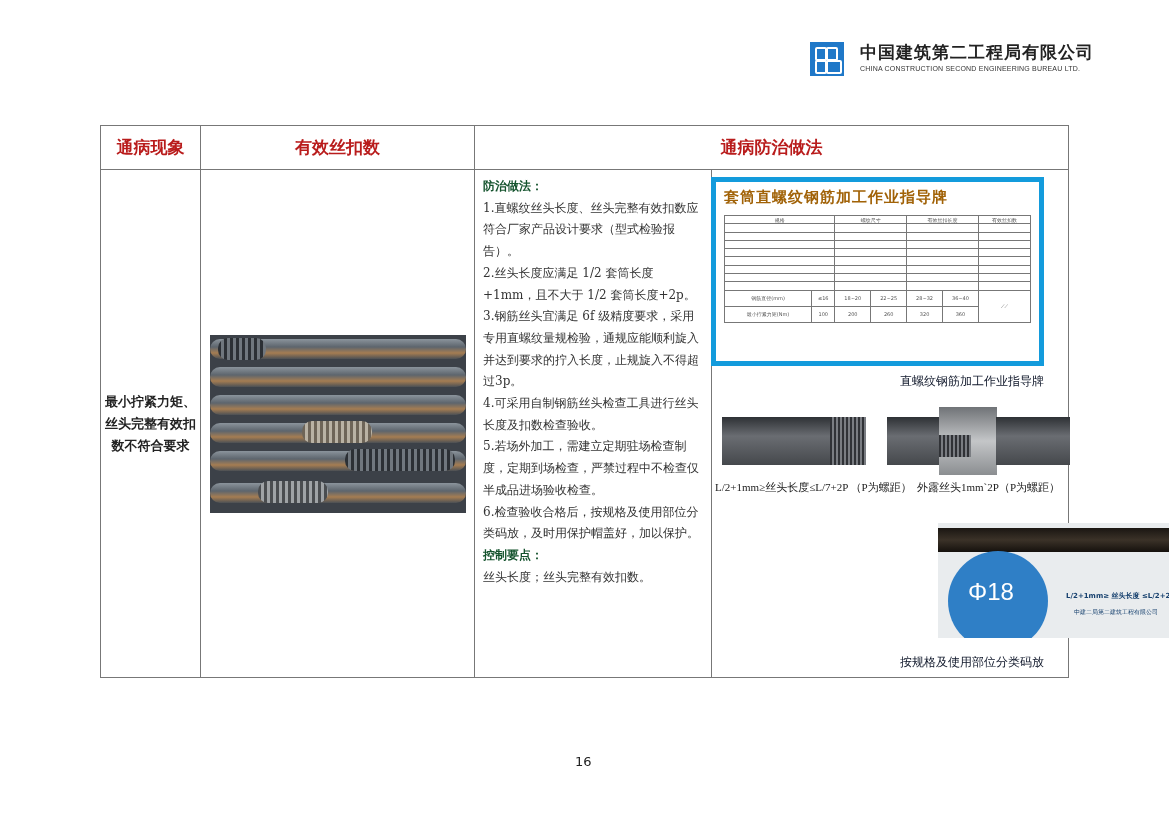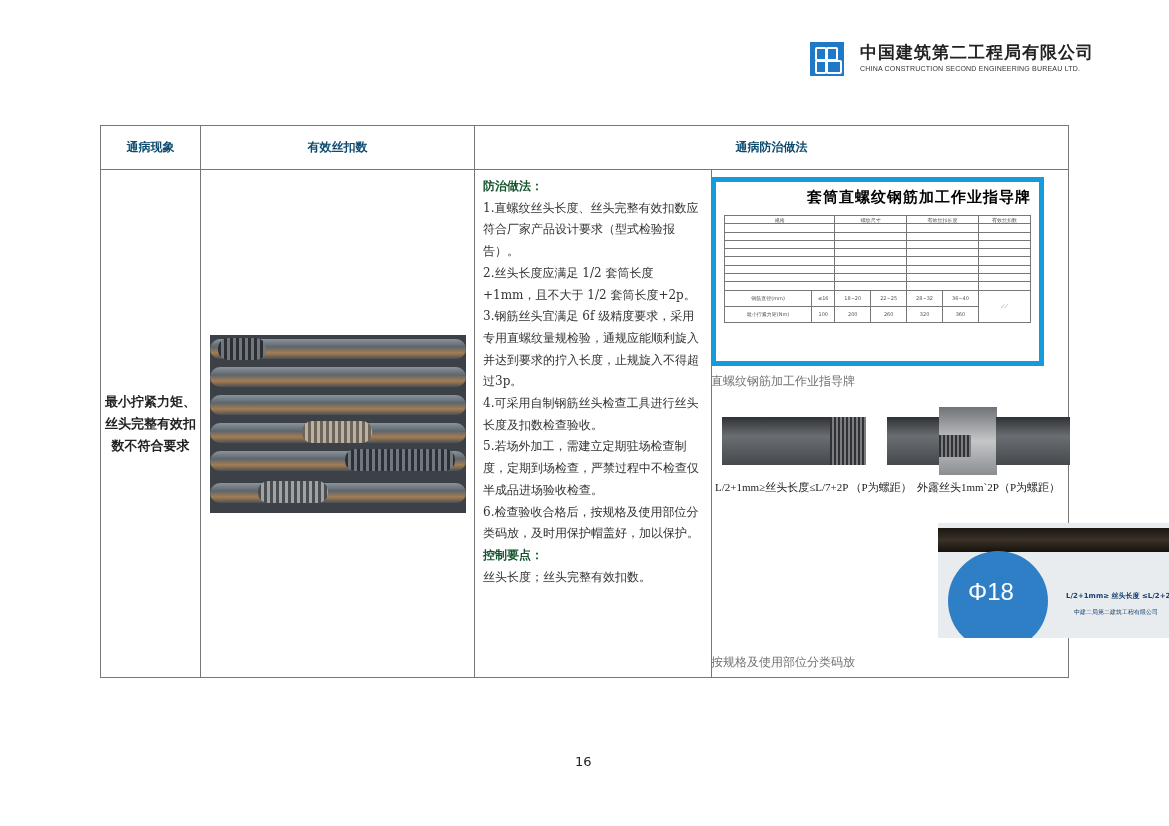--- a/index.html
+++ b/index.html
@@ -5,40 +5,40 @@
   html,body{margin:0;padding:0;background:#fff;}
   body{width:1169px;height:826px;position:relative;overflow:hidden;font-family:"DejaVu Sans","Liberation Sans",sans-serif;color:#222;}
   .logo{position:absolute;left:810px;top:42px;display:flex;}
   .logo-mark{width:34px;height:34px;background:#1f78c8;position:relative;}
   .logo-mark span{position:absolute;border:2px solid #fff;border-radius:2px;}
   .logo-text{margin-left:16px;}
   .logo-cn{font-size:17px;font-weight:bold;letter-spacing:1px;color:#222;line-height:20px;}
   .logo-en{font-size:7px;color:#333;letter-spacing:0.2px;margin-top:3px;font-family:"Liberation Sans",sans-serif;}
   table.main{position:absolute;left:100px;top:125px;width:969px;border-collapse:collapse;}
   table.main td, table.main th{border:1px solid #777;padding:0;}
-  table.main th{height:43px;font-size:12px;font-weight:bold;color:#0c4a6e;}
+  table.main th{height:43px;font-size:17px;font-weight:bold;color:#b91c1c;}
   .c1{width:99px;}
   .c2{width:273px;}
   .c3{width:220px;}
   .symptom{text-align:center;font-size:13px;font-weight:bold;line-height:22px;padding:0 10px;}
   .photo-cell{vertical-align:middle;text-align:center;}
   .rebar{width:256px;height:178px;margin:0 auto;position:relative;overflow:hidden;background:#3c4148;}
   .bar{position:absolute;left:0;right:0;height:20px;border-radius:10px;background:linear-gradient(#8b949c,#5d656d 40%,#a57d52 70%,#4b5055);}
   .thread{position:absolute;height:22px;border-radius:10px;background:repeating-linear-gradient(90deg,#2c3035 0 3px,#70777e 3px 6px);}
   .text-cell{vertical-align:top;padding:6px 8px 0 8px !important;font-family:"DejaVu Serif","Liberation Serif",serif;font-size:12px;line-height:21.7px;color:#333;}
   .text-cell .h{font-weight:bold;font-family:"DejaVu Sans",sans-serif;color:#14532d;}
   .text-cell p{margin:0;}
   .right-cell{vertical-align:top;position:relative;height:507px;}
   .board{position:absolute;left:237px;top:7px;width:333px;height:189px;background:#139bdc;padding:5px;box-sizing:border-box;}
   .board-inner{background:#fff;width:100%;height:100%;padding:6px 8px;box-sizing:border-box;}
-  .board-title{color:#000000;font-weight:bold;font-size:15px;text-align:right;letter-spacing:1px;margin-bottom:8px;}
+  .board-title{color:#a16207;font-weight:bold;font-size:15px;text-align:left;letter-spacing:1px;margin-bottom:8px;}
   .board table{width:100%;border-collapse:collapse;}
   .board td{border:1px solid #666;font-size:5px;height:7.3px;text-align:center;color:#555;padding:0;}
   .board tr.big td{height:15px;font-size:5px;}
-  .caption{position:absolute;left:237px;width:333px;text-align:left;font-family:"DejaVu Serif",serif;font-size:12px;color:#737373;}
+  .caption{position:absolute;left:237px;width:333px;text-align:right;font-family:"DejaVu Serif",serif;font-size:12px;color:#0f172a;}
   .pipe{position:absolute;background:linear-gradient(#2e3135,#6a6d72 40%,#45484c);}
   .ext-thread{position:absolute;background:repeating-linear-gradient(90deg,#303236 0 2px,#7a7d82 2px 4px);}
   .diag-label{position:absolute;top:310px;font-family:"Liberation Serif",serif;font-size:11px;color:#222;}
   .photo2{position:absolute;left:227px;top:353px;width:357px;height:115px;background:#e9ecee;overflow:hidden;}
   .pageno{position:absolute;left:575px;top:754px;font-size:13px;color:#222;}
 </style>
 </head>
 <body>
 
 <div class="logo">

